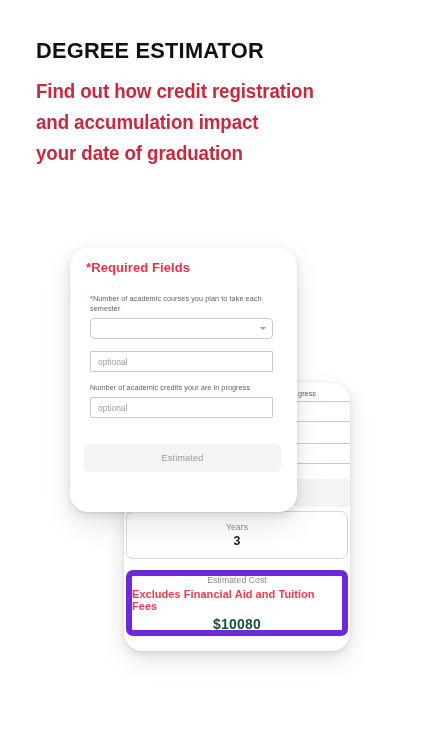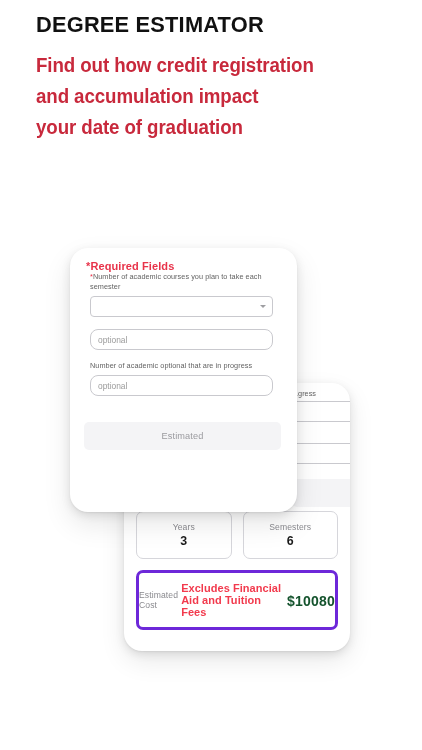--- a/index.html
+++ b/index.html
@@ -13,21 +13,21 @@
     position: relative;
     overflow: hidden;
     font-family: "Liberation Sans", sans-serif;
     -webkit-font-smoothing: antialiased;
   }
 
   
   .header {
     position: absolute;
     left: 36px;
-    top: 12px;
+    top: 38px;
     width: 350px;
   }
   .app-title {
     font-family: "Liberation Sans", sans-serif;
     font-size: 22.5px;
     font-weight: bold;
     letter-spacing: 0.2px;
     color: #111111;
     line-height: 26px;
     margin: 0;
@@ -77,41 +77,41 @@
     z-index: 3;
     overflow: hidden;
   }
 
   
   .form-inner {
     padding: 12px 14px 0 14px;
   }
   .required-note {
     color: #E8334A;
-    font-size: 11px;
+    font-size: 13px;
     font-weight: bold;
     letter-spacing: 0.1px;
-    margin: 0 0 0 2px;
+    margin: 0 0 19px 2px;
   }
   .field { margin: 0 0 0 6px; }
   .field-label {
     font-size: 7.3px;
     color: #636363;
     line-height: 10px;
     letter-spacing: 0.05px;
     margin: 0 0 4px 0;
   }
   .field-label .star { color: #E8334A; }
 
   .input-box {
     box-sizing: border-box;
     width: 183px;
     height: 21px;
     border: 1px solid #C9C9CE;
-    border-radius: 8px;
+    border-radius: 1px;
     background: #ffffff;
     display: flex;
     align-items: center;
     padding: 8px 7px;
     font-size: 8.4px;
     color: #9b9b9b;
   }
   .select-box {
     box-sizing: border-box;
     width: 183px;
@@ -202,21 +202,21 @@
     background: #F4F4F6;
     border-radius: 5px;
   }
 
   
   .results {
     position: absolute;
     left: 0;
     top: 128px;
     width: 226px;
-    padding: 0 12px;
+    padding: 0 2px;
     box-sizing: border-box;
   }
   .result-row {
     display: flex;
     gap: 11px;
   }
   .result-box {
     flex: 1;
     height: 46px;
     border: 1px solid #D6D6DB;
@@ -234,25 +234,25 @@
     letter-spacing: 0.1px;
   }
   .result-value {
     font-size: 12.4px;
     font-weight: bold;
     color: #1b1b1b;
   }
   .cost-box {
     margin-top: 11px;
     height: 54px;
-    border: 3px solid #6d28d9;
+    border: 6px solid #6d28d9;
     border-radius: 7px;
     background: #ffffff;
     display: flex;
-    flex-direction: row;
+    flex-direction: column;
     align-items: center;
     justify-content: center;
     gap: 3px;
   }
   .cost-label {
     font-size: 8.6px;
     color: #8a8a8f;
     letter-spacing: 0.1px;
   }
   .cost-note {
@@ -291,24 +291,20 @@
     </div>
     <div class="bf-button"></div>
   </div>
 
   <div class="results">
     <div class="result-row">
       <div class="result-box">
         <span class="result-label">Years</span>
         <span class="result-value">3</span>
       </div>
-      <div class="result-box">
-        <span class="result-label">Semesters</span>
-        <span class="result-value">6</span>
-      </div>
     </div>
 
     <div class="cost-box">
       <span class="cost-label">Estimated Cost</span>
       <span class="cost-note">Excludes Financial Aid and Tuition Fees</span>
       <span class="cost-value">$10080</span>
     </div>
   </div>
 </div>
 
@@ -326,21 +322,21 @@
 
     <div class="gap-a"></div>
 
     <div class="field">
       <div class="input-box">optional</div>
     </div>
 
     <div class="gap-b"></div>
 
     <div class="field">
-      <div class="field-label">Number of academic optional that are in progress</div>
+      <div class="field-label">Number of academic credits your are in progress</div>
       <div class="input-box">optional</div>
     </div>
 
     <div class="gap-c"></div>
 
 
     <div class="calc-button">Estimated</div>
   </div>
 </div>
 

